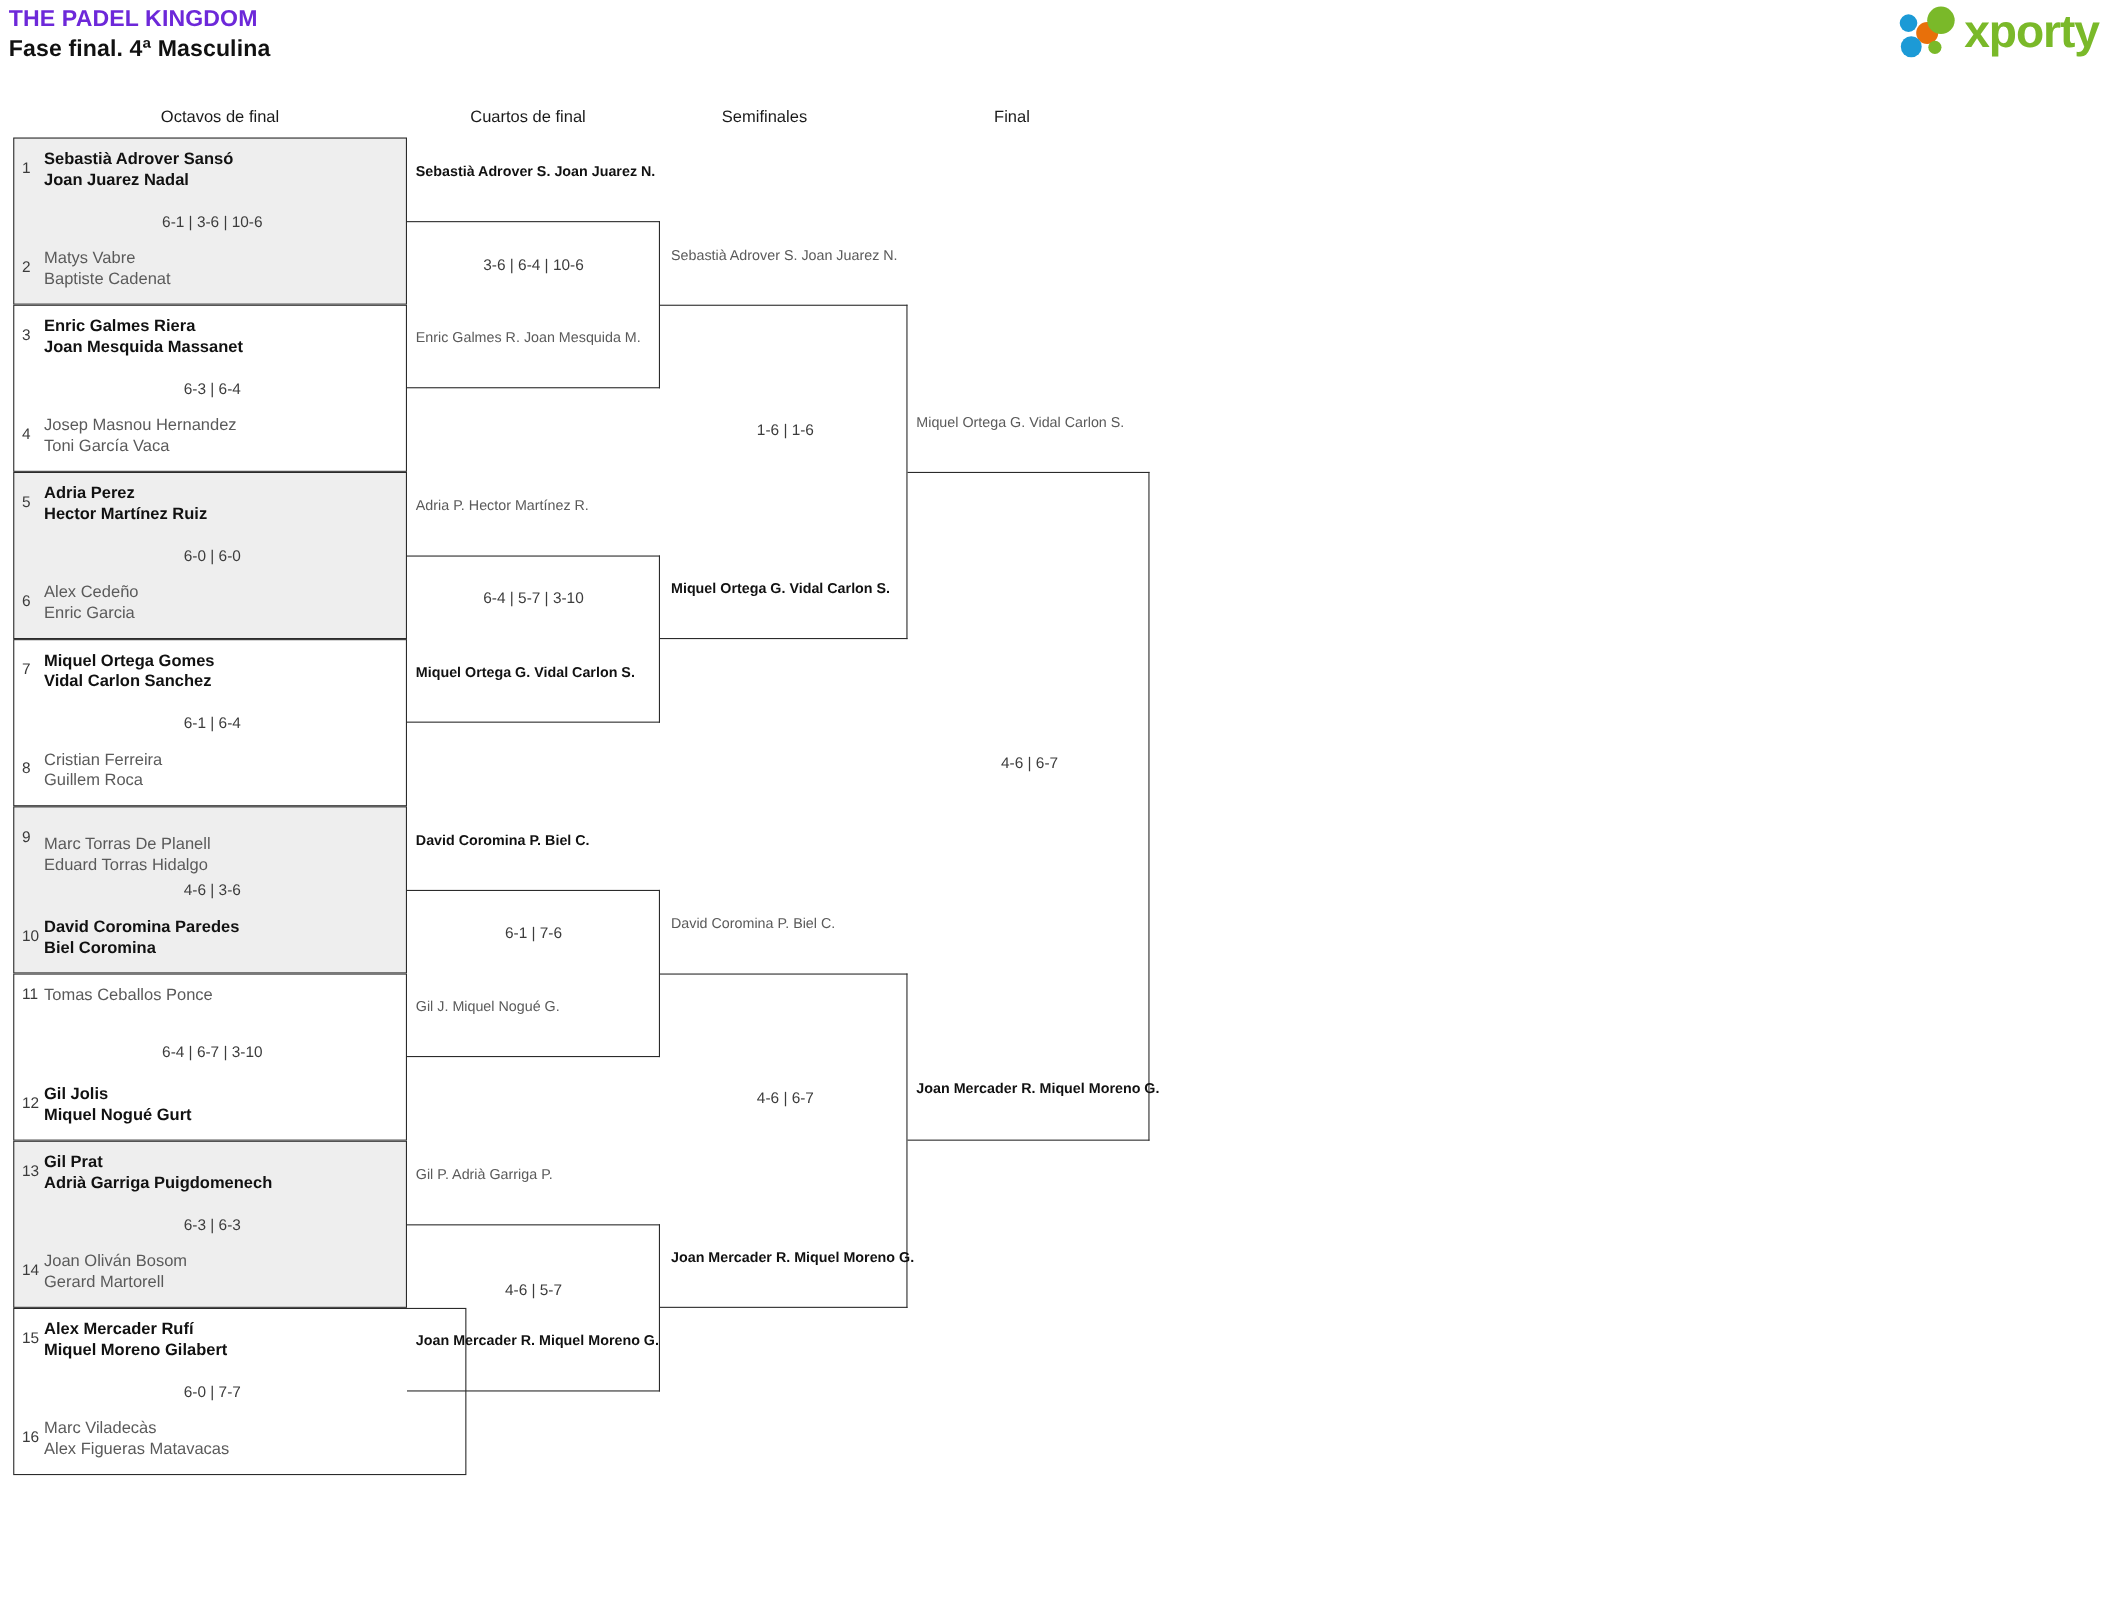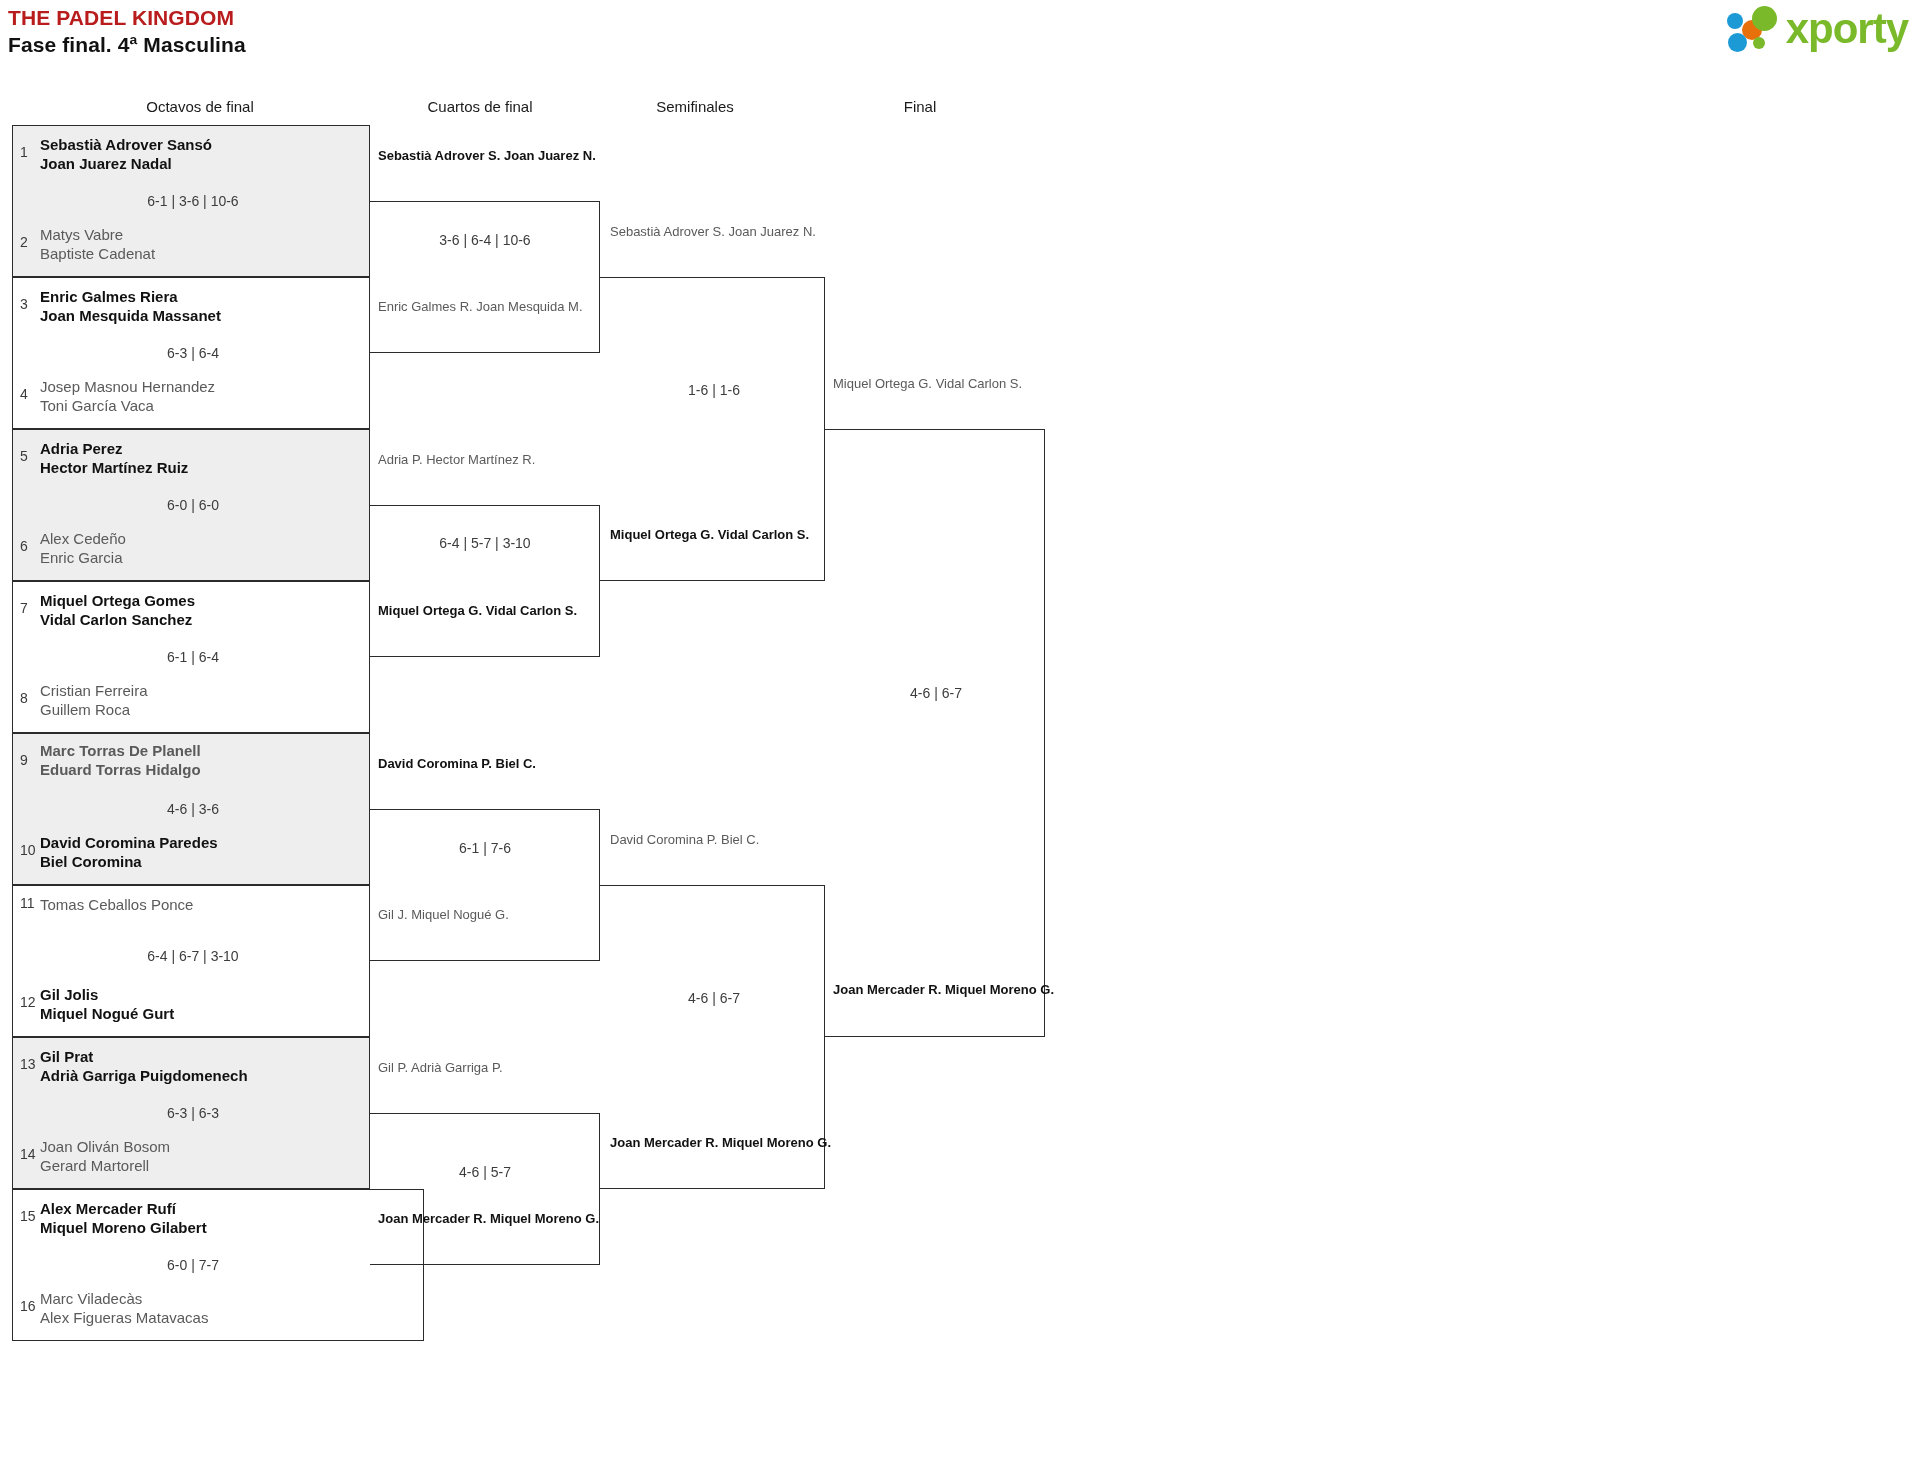--- a/index.html
+++ b/index.html
@@ -14,21 +14,21 @@
     overflow: hidden;
   }
 
   
   .header { position: absolute; left: 8px; top: 4px; }
   .tournament-title {
     font-size: 21px;
     font-weight: bold;
     letter-spacing: 0.1px;
     line-height: 27px;
-    color: #b91c1c;
+    color: #6d28d9;
   }
   .tournament-subtitle {
     font-size: 21px;
     font-weight: bold;
     letter-spacing: 0.1px;
     line-height: 27px;
     color: #111;
   }
 
   
@@ -177,21 +177,21 @@
     <div class="score" style="left:60px; top:67px; width:240px;">6-1 | 6-4</div>
     <div class="seed" style="top:108px;">8</div>
     <div class="team loser" style="top:99px;">
       <span class="ln">Cristian Ferreira</span>
       <span class="ln">Guillem Roca</span>
     </div>
   </div>
 
   <div class="r1-cell shaded" style="left:12px; top:733px; width:358px; height:152px;">
     <div class="seed" style="top:18px;">9</div>
-    <div class="team loser" style="top:7px;font-weight:bold;">
+    <div class="team loser" style="top:24px;">
       <span class="ln">Marc Torras De Planell</span>
       <span class="ln">Eduard Torras Hidalgo</span>
     </div>
     <div class="score" style="left:60px; top:67px; width:240px;">4-6 | 3-6</div>
     <div class="seed" style="top:108px;">10</div>
     <div class="team winner" style="top:99px;">
       <span class="ln">David Coromina Paredes</span>
       <span class="ln">Biel Coromina</span>
     </div>
   </div>

